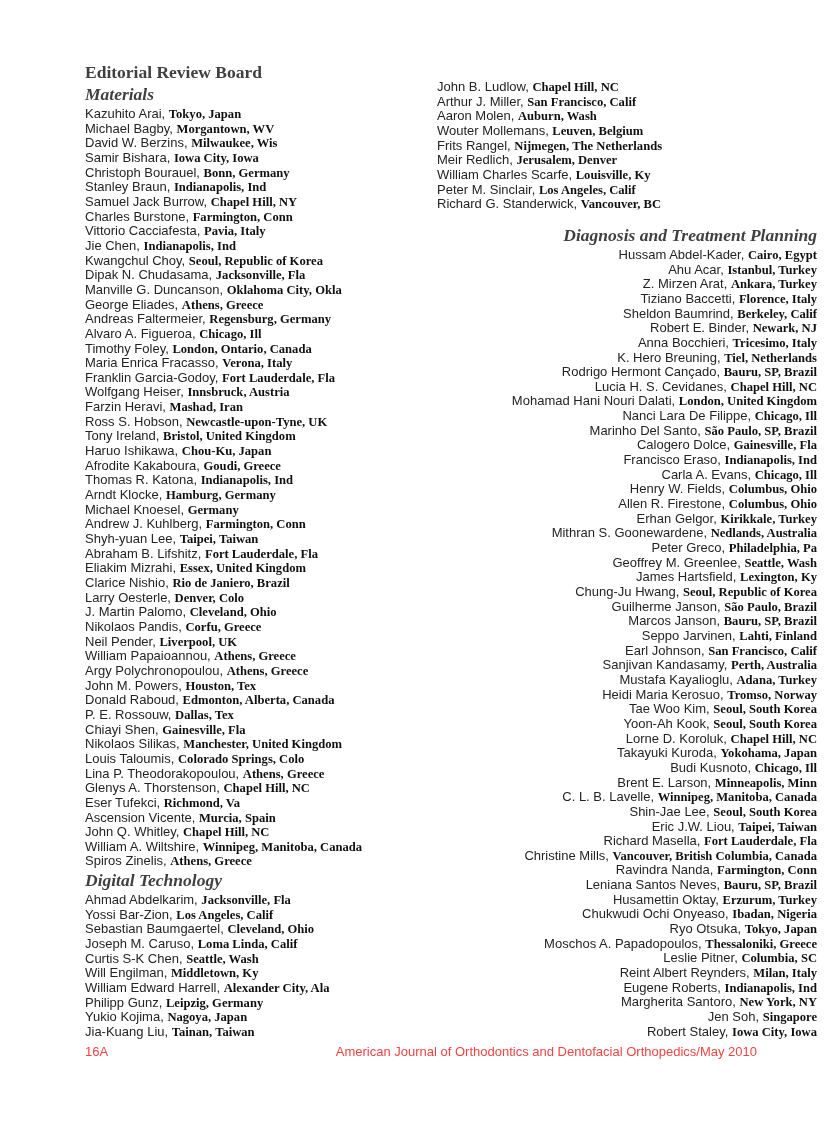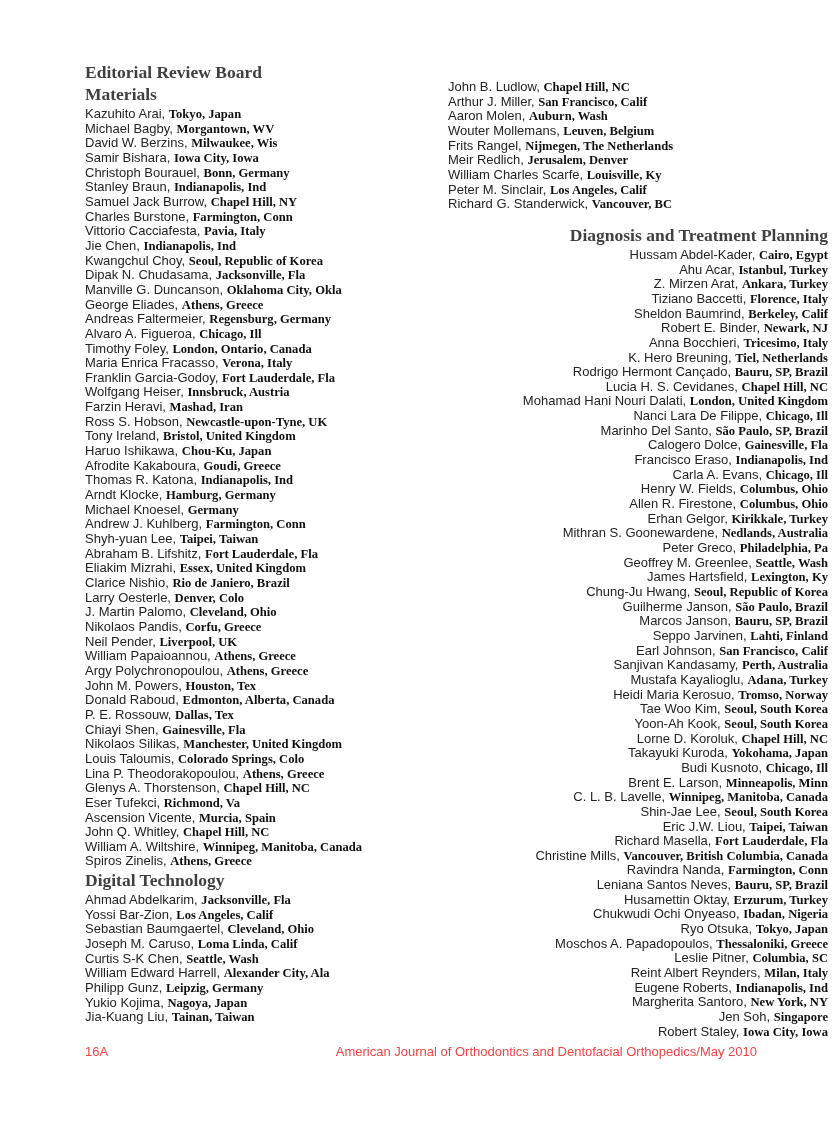--- a/index.html
+++ b/index.html
@@ -2,26 +2,26 @@
 <html><head>
 <meta charset="utf-8">
 <style>
   html,body{margin:0;padding:0;}
   body{
     width:838px;height:1122px;background:#ffffff;position:relative;
     font-family:"Liberation Sans",sans-serif;color:#1f1f1f;overflow:hidden;
   }
   .col{position:absolute;}
   #col-left{left:85px;top:61px;width:355px;}
-  #col-right{left:437px;top:80px;width:380px;margin-left:11px;}
+  #col-right{left:437px;top:80px;width:380px;}
   .page-title,.section-heading{
     font-family:"Liberation Serif",serif;font-weight:700;
     font-size:17.5px;line-height:22px;color:#404040;margin:0;
   }
-  .section-heading{margin:0 0 2px 0;}
+  .section-heading{margin:0 0 2px 0;font-style:italic;}
   .sec-gap{margin-top:12px;text-align:right;}
   .members{list-style:none;margin:0;padding:0;}
   .members li{
     font-size:13px;line-height:14.66px;white-space:nowrap;height:14.66px;
   }
   .member-name{font-family:"Liberation Sans",sans-serif;color:#242424;}
   .member-loc{font-family:"Liberation Serif",serif;font-weight:700;color:#101010;font-size:12.6px;}
   .footer{
     position:absolute;left:85px;top:1044px;width:672px;
     display:flex;justify-content:space-between;align-items:baseline;
@@ -91,20 +91,21 @@
       </ul>
     </section>
     <section>
       <div class="section-heading">Digital Technology</div>
       <ul class="members">
         <li><span class="member-name">Ahmad Abdelkarim, </span><span class="member-loc">Jacksonville, Fla</span></li>
         <li><span class="member-name">Yossi Bar-Zion, </span><span class="member-loc">Los Angeles, Calif</span></li>
         <li><span class="member-name">Sebastian Baumgaertel, </span><span class="member-loc">Cleveland, Ohio</span></li>
         <li><span class="member-name">Joseph M. Caruso, </span><span class="member-loc">Loma Linda, Calif</span></li>
         <li><span class="member-name">Curtis S-K Chen, </span><span class="member-loc">Seattle, Wash</span></li>
+        <li><span class="member-name">Will Engilman, </span><span class="member-loc">Middletown, Ky</span></li>
         <li><span class="member-name">William Edward Harrell, </span><span class="member-loc">Alexander City, Ala</span></li>
         <li><span class="member-name">Philipp Gunz, </span><span class="member-loc">Leipzig, Germany</span></li>
         <li><span class="member-name">Yukio Kojima, </span><span class="member-loc">Nagoya, Japan</span></li>
         <li><span class="member-name">Jia-Kuang Liu, </span><span class="member-loc">Tainan, Taiwan</span></li>
       </ul>
     </section>
   </div>
 <div class="col" id="col-right">
     <section>
       <ul class="members">

